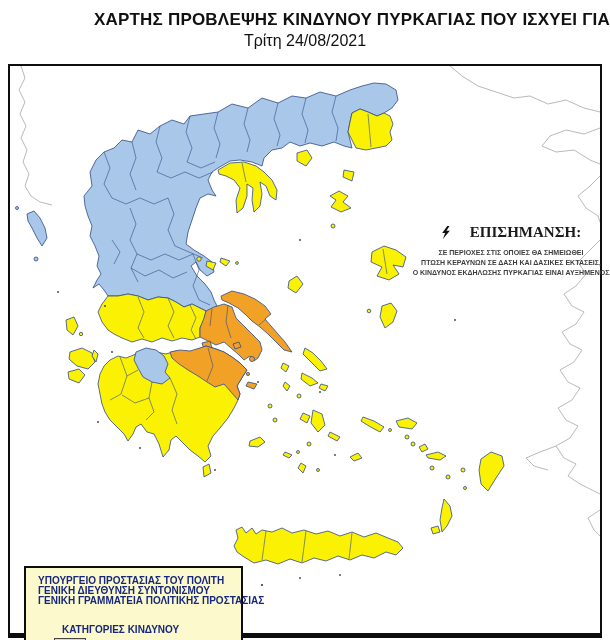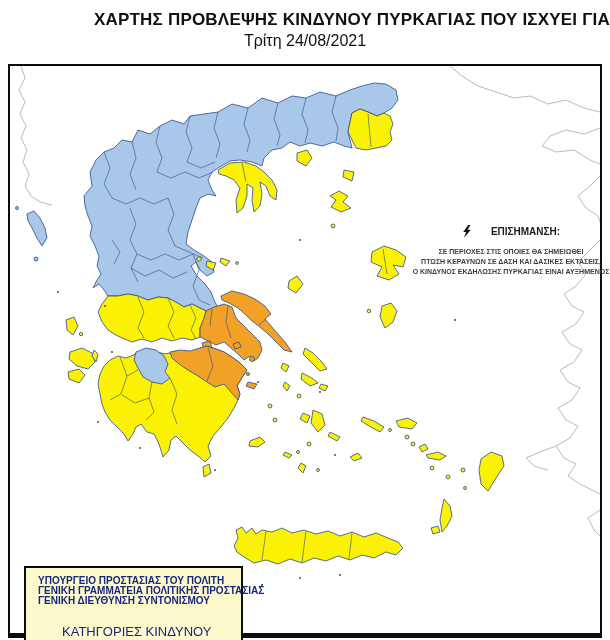--- a/index.html
+++ b/index.html
@@ -21,34 +21,34 @@
     background:#ffffff;
   }
   .map-frame svg.mapsvg{position:absolute;left:0;top:0;width:590px;height:567px;}
 
   
   .notice{
     position:absolute;left:400px;top:158px;width:202px;text-align:center;z-index:5;
   }
   .notice-title{
     display:inline-flex;align-items:center;gap:20px;
-    font-size:10px;font-weight:bold;color:#1b1b1b;
+    font-size:15px;font-weight:bold;color:#1b1b1b;font-family:Liberation Serif, serif;
   }
   .notice-body{margin-top:5px;font-size:7px;line-height:10px;color:#3d3d3d;font-weight:bold;}
 
   
   .legend{
     position:absolute;left:14px;top:500px;width:219px;height:131px;z-index:6;
     box-sizing:border-box;border:2px solid #0d0d0d;background:#fcfacd;
     padding:5px 6px 0 6px;
   }
   .legend-head{display:flex;align-items:flex-start;}
   .org-lines{margin-left:6px;margin-top:3px;}
   .org-line{font-size:10px;line-height:10px;font-weight:bold;color:#17277d;white-space:nowrap;}
-  .legend-heading{margin:5px 0 3px 22px;font-size:13px;font-weight:normal;color:#17277d;padding-left:8px;}
+  .legend-heading{margin:5px 0 3px 22px;font-size:10px;font-weight:bold;color:#17277d;padding-left:8px;}
   .legend-items{margin-left:22px;}
   .legend-row{display:flex;align-items:center;height:11px;}
   .swatch{width:30px;height:9px;border:1px solid #444;margin-right:7px;flex:none;}
   .legend-label{font-size:8.2px;color:#17277d;white-space:nowrap;}
   .r-blue{fill:#a9c7e8;stroke:#2e4a87;stroke-width:.8;}
   .r-yellow{fill:#fbf103;stroke:#2e4a87;stroke-width:.8;}
   .r-orange{fill:#f2a127;stroke:#2e4a87;stroke-width:.8;}
   .innerline{fill:none;stroke:#2e4a87;stroke-width:.7;opacity:.85;}
   .coast-foreign{fill:none;stroke:#b9b9b9;stroke-width:1;}
   .islet{fill:#3c3c3c;stroke:none;}
@@ -268,22 +268,22 @@
         <path d="M 23,12.5 L 13,30 L 33,30 Z" fill="#2a43b0" stroke="#ffffff" stroke-width="1"></path>
         <text font-size="4" fill="#ffffff" font-weight="bold" letter-spacing="1">
           <textPath href="#ringTop" startOffset="24%">ΠΟΛΙΤΙΚΗ ΠΡΟΣΤΑΣΙΑ</textPath>
         </text>
         <text font-size="4" fill="#ffffff" font-weight="bold" letter-spacing="1">
           <textPath href="#ringTop" startOffset="88%">ΕΛΛΑΣ</textPath>
         </text>
       </svg>
       <div class="org-lines">
         <div class="org-line">ΥΠΟΥΡΓΕΙΟ ΠΡΟΣΤΑΣΙΑΣ ΤΟΥ ΠΟΛΙΤΗ</div>
+        <div class="org-line">ΓΕΝΙΚΗ ΔΙΕΥΘΥΝΣΗ ΣΥΝΤΟΝΙΣΜΟΥ</div>
         <div class="org-line">ΓΕΝΙΚΗ ΓΡΑΜΜΑΤΕΙΑ ΠΟΛΙΤΙΚΗΣ ΠΡΟΣΤΑΣΙΑΣ</div>
-        <div class="org-line">ΓΕΝΙΚΗ ΔΙΕΥΘΥΝΣΗ ΣΥΝΤΟΝΙΣΜΟΥ</div>
       </div>
     </div>
     <div class="legend-heading">ΚΑΤΗΓΟΡΙΕΣ ΚΙΝΔΥΝΟΥ</div>
     <div class="legend-items">
       <div class="legend-row">
         <span class="swatch" style="background-color: rgb(183, 239, 176);"></span>
         <span class="legend-label">1. ΧΑΜΗΛΗ</span>
       </div>
 
     </div>

